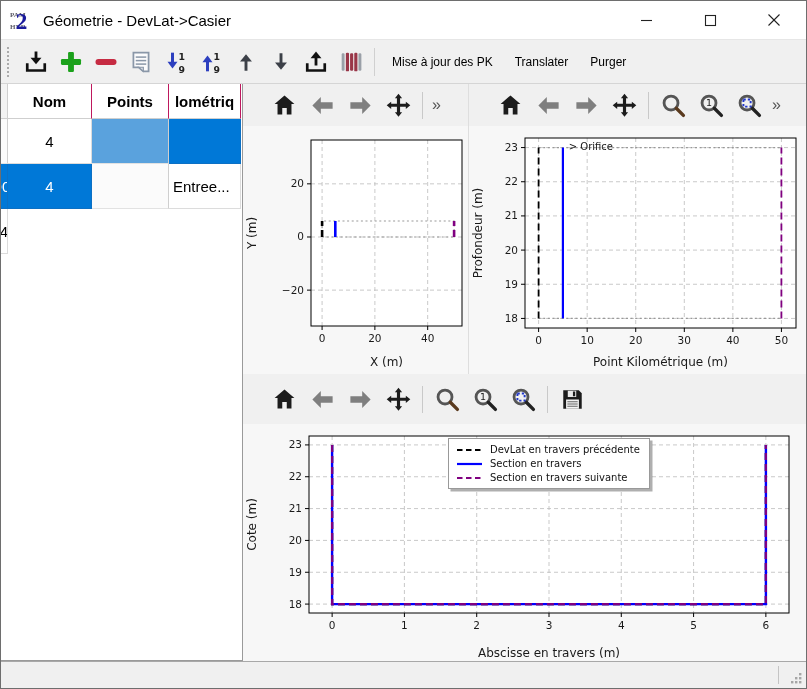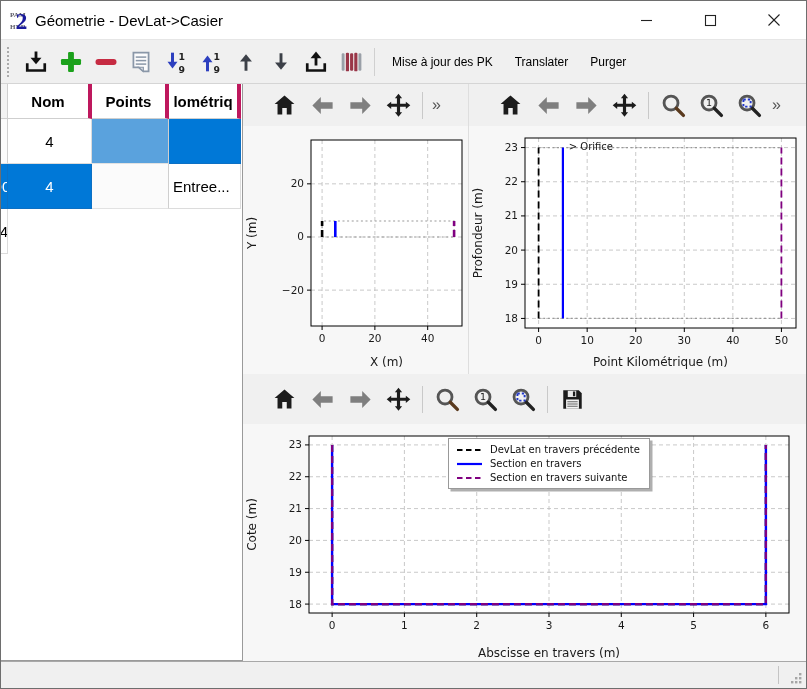--- a/index.html
+++ b/index.html
@@ -4,37 +4,37 @@
 <style>
   * { box-sizing: border-box; }
   body { margin: 0; background: #fff; font-family: "Liberation Sans", sans-serif; }
   .window {
     width: 807px; height: 689px; border: 1px solid #6e6e6e;
     display: flex; flex-direction: column; background: #f0f0f0; overflow: hidden;
   }
   
   .titlebar { height: 38px; background: #ffffff; display: flex; align-items: center; flex: 0 0 auto; }
   .app-logo { width: 26px; height: 26px; margin-left: 8px; flex: 0 0 auto; }
-  .title-text { font-size: 15px; color: #000; white-space: nowrap; }
+  .title-text { font-size: 15px; color: #000; margin-left: 8px; white-space: nowrap; }
   .title-spacer { flex: 1; }
   .win-btn { width: 64px; height: 34px; display: flex; align-items: center; justify-content: center; background: transparent; border: none; padding: 0; }
   
   .toolbar { height: 45px; background: #f0f0f0; border-top: 1px solid #e6e6e6; border-bottom: 1px solid #d5d5d5;
              display: flex; align-items: center; padding: 0 4px; flex: 0 0 auto; }
   .tb-handle { width: 7px; height: 30px; border-left: 2px dotted #ababab; margin: 0 4px 0 2px; }
   .tb-btn { width: 35px; height: 36px; display: flex; align-items: center; justify-content: center; background: transparent; border: none; padding: 0; }
   .tb-sep { width: 1px; height: 28px; background: #d0d0d0; margin: 0 6px; }
   .tb-text-btn { font-family: inherit; font-size: 12px; color: #000; background: transparent; border: none; height: 36px; padding: 0 11px; white-space: nowrap; }
   
   .content { flex: 1 1 auto; display: flex; min-height: 0; }
   .table-panel { width: 242px; flex: 0 0 auto; background: #fff; border: 1px solid #9a9a9a; border-top: none; border-left: none; }
   .qtable { display: grid; grid-template-columns: 7px 84px 77px 72px; grid-auto-rows: 35px 45px 45px 45px; font-size: 15px; }
   .th-corner { background: #f3f3f3; border-right: 1px solid #cfcfcf; border-bottom: 1px solid #cfcfcf; }
   .qh { font-weight: bold; display: flex; align-items: center; justify-content: center;
-        border-right: 4px solid #be185d; border-bottom: 1px solid #cfcfcf; overflow: hidden; white-space: nowrap; }
+        border-right: 1px solid #be185d; border-bottom: 1px solid #cfcfcf; overflow: hidden; white-space: nowrap; }
   .rh { background: #fbfbfb; border-right: 1px solid #cfcfcf; border-bottom: 1px solid #e2e2e2; }
   .rh.sel { background: #5aa2dd; }
   .qc { display: flex; align-items: center; justify-content: center;
         border-right: 1px solid #dcdcdc; border-bottom: 1px solid #dcdcdc; overflow: hidden; white-space: nowrap; }
   .qc.name-col { justify-content: flex-start; padding-left: 4px; }
   .qc.sel { background: #0078d7; color: #fff; border-color: #0c70c4; }
   .qc.focused { outline: 1px dotted #222; outline-offset: -2px; }
   
   .charts { flex: 1 1 auto; display: flex; flex-direction: column; background: #f0f0f0; min-width: 0; }
   .charts-top { display: flex; height: 290px; flex: 0 0 auto; }

